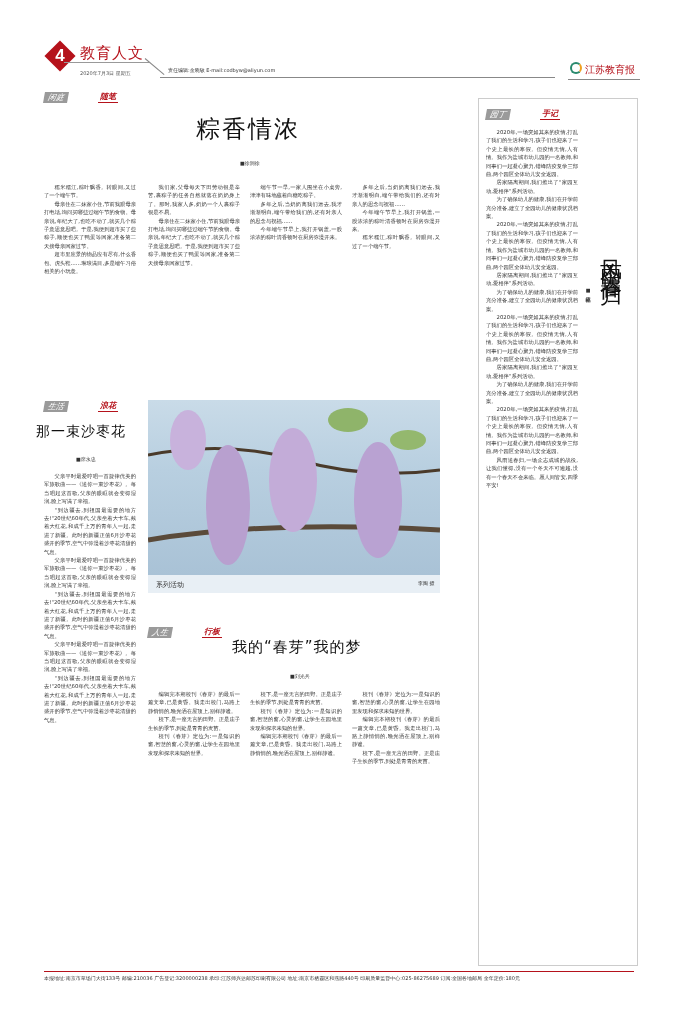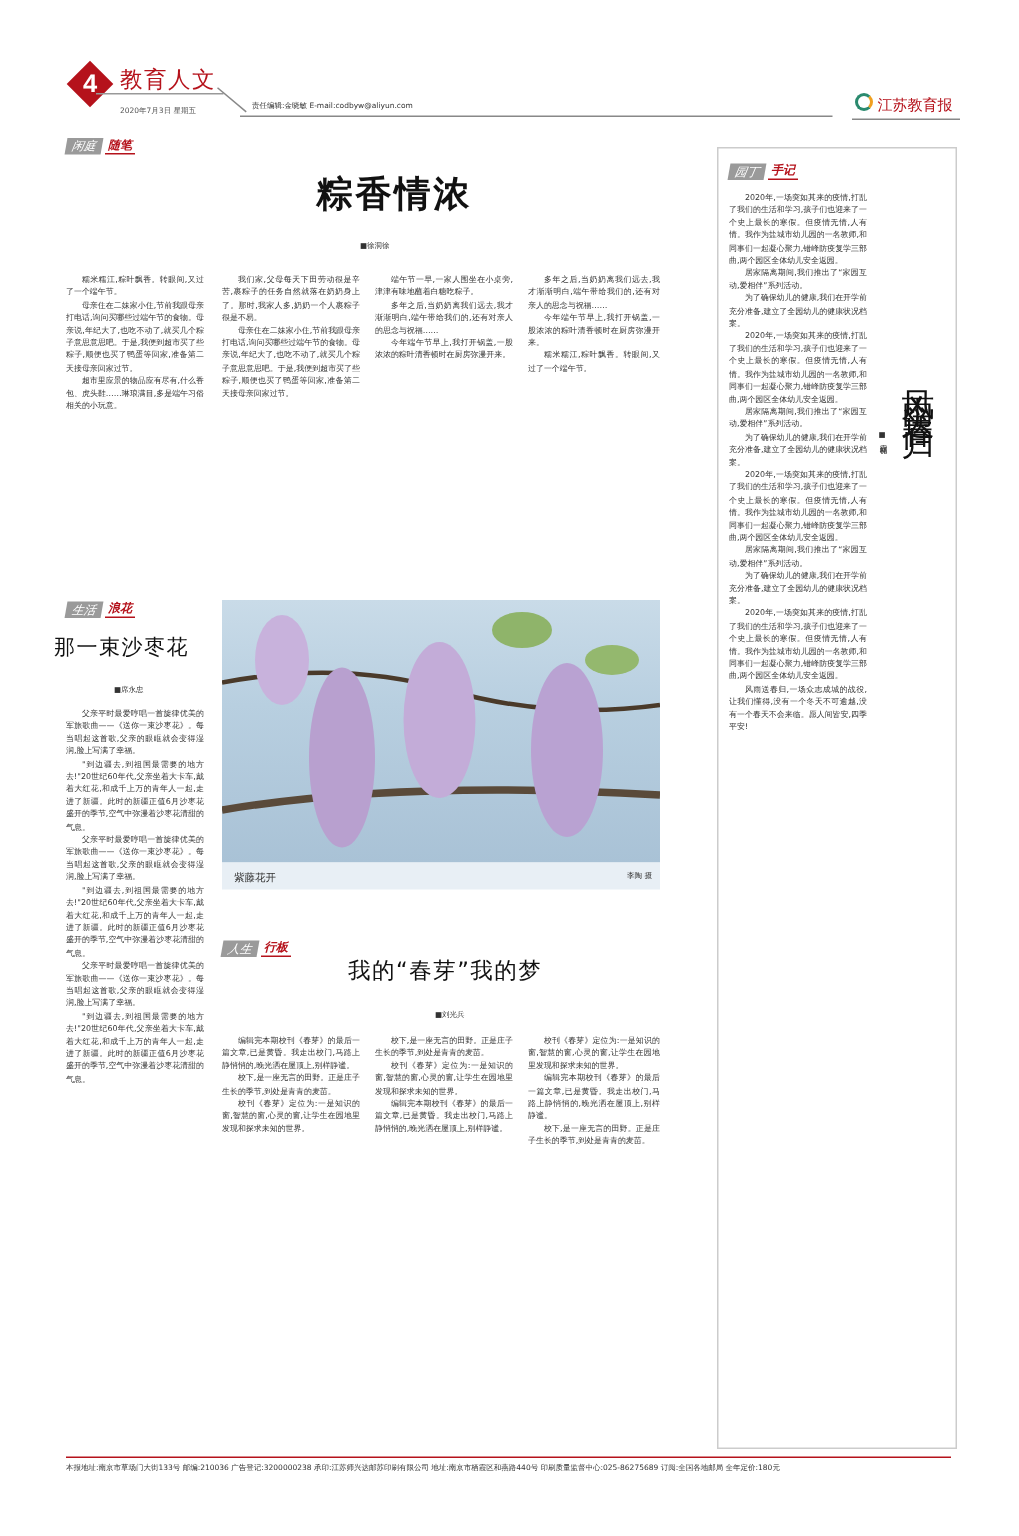--- a/index.html
+++ b/index.html
@@ -14,23 +14,23 @@
   .head-slash{left:145px;top:58px;width:25px;height:1px;background:#888;transform:rotate(40deg);transform-origin:left;}
   .rule-top{left:160px;top:77px;width:395px;height:1px;background:#888;}
   .editor{left:168px;top:67px;font-size:5px;color:#333;}
   .logo{left:585px;top:63px;font-size:10px;color:#b5121b;font-family:"DejaVu Serif",serif;text-align:center;}
   .logo-icon{left:570px;top:62px;width:12px;height:12px;border-radius:50%;border:2px solid #2a8a6e;border-right-color:#f0a020;box-sizing:border-box;}
   .rule-logo{left:568px;top:79px;width:72px;height:1px;background:#888;}
 
   
   .col-label{display:flex;align-items:center;gap:2px;font-size:8px;}
   .col-label .grey{background:#9a9a9a;color:#fff;padding:0 4px;font-style:italic;transform:skewX(-10deg);}
-  .col-label .red{color:#b5121b;font-family:"DejaVu Serif",serif;font-style:italic;font-weight:bold;border-bottom:1px solid #b5121b;padding:0 2px;}
+  .col-label .red{color:#b5121b;font-family:"DejaVu Serif",serif;font-style:italic;font-weight:bold;border-bottom:1px solid #b5121b;padding:0 2px;margin-left:28px;}
 
-  .headline-big{left:196px;top:113px;font-size:24px;font-weight:bold;letter-spacing:2px;color:#111;margin-left:15px;}
+  .headline-big{left:196px;top:113px;font-size:24px;font-weight:normal;letter-spacing:2px;color:#111;}
   .byline{font-size:5px;color:#333;}
   .col-text{font-size:5.3px;line-height:8.4px;color:#333;text-align:justify;overflow:hidden;}
   .col-text p{margin:0;text-indent:2em;}
 
   .photo{left:148px;top:400px;width:292px;height:175px;background:linear-gradient(180deg,#c9dbe8 0%,#b8cfe0 40%,#a9c2d6 100%);overflow:hidden;}
   .caption-bar{left:148px;top:575px;width:292px;height:18px;background:#e8eff5;}
   .caption{left:156px;top:580px;font-size:7px;font-family:"DejaVu Serif",serif;color:#333;}
   .caption-credit{left:418px;top:580px;font-size:5px;color:#333;}
 
   .headline2{left:232px;top:638px;font-size:15px;color:#111;letter-spacing:1px;text-align:center;}
@@ -106,21 +106,21 @@
     <path d="M0 140 Q120 120 292 130" stroke="#5a4a3a" stroke-width="5" fill="none"></path>
     <ellipse cx="80" cy="105" rx="22" ry="60" fill="#b8a0cf"></ellipse>
     <ellipse cx="145" cy="80" rx="24" ry="52" fill="#c3acd8"></ellipse>
     <ellipse cx="230" cy="100" rx="24" ry="58" fill="#b9a2d2"></ellipse>
     <ellipse cx="40" cy="40" rx="18" ry="30" fill="#c8b2dc"></ellipse>
     <ellipse cx="200" cy="20" rx="20" ry="12" fill="#8fb46a"></ellipse>
     <ellipse cx="260" cy="40" rx="18" ry="10" fill="#94b86e"></ellipse>
   </svg>
 </div>
 <div class="abs caption-bar"></div>
-<div class="abs caption">紫藤花开</div>
+<div class="abs caption">系列活动</div>
 <div class="abs caption-credit">李陶  摄</div>
 
 <div class="abs col-label" style="left:148px;top:626px;">
   <span class="grey">人生</span>
   <span class="red">行板</span>
 </div>
 <div class="abs headline2">我的“春芽”我的梦</div>
 <div class="abs byline" style="left:290px;top:673px;">■刘光兵</div>
 <div class="abs col-text" style="left:148px;top:690px;width:92px;height:275px;">
   <p>编辑完本期校刊《春芽》的最后一篇文章,已是黄昏。我走出校门,马路上静悄悄的,晚光洒在屋顶上,别样静谧。</p>

